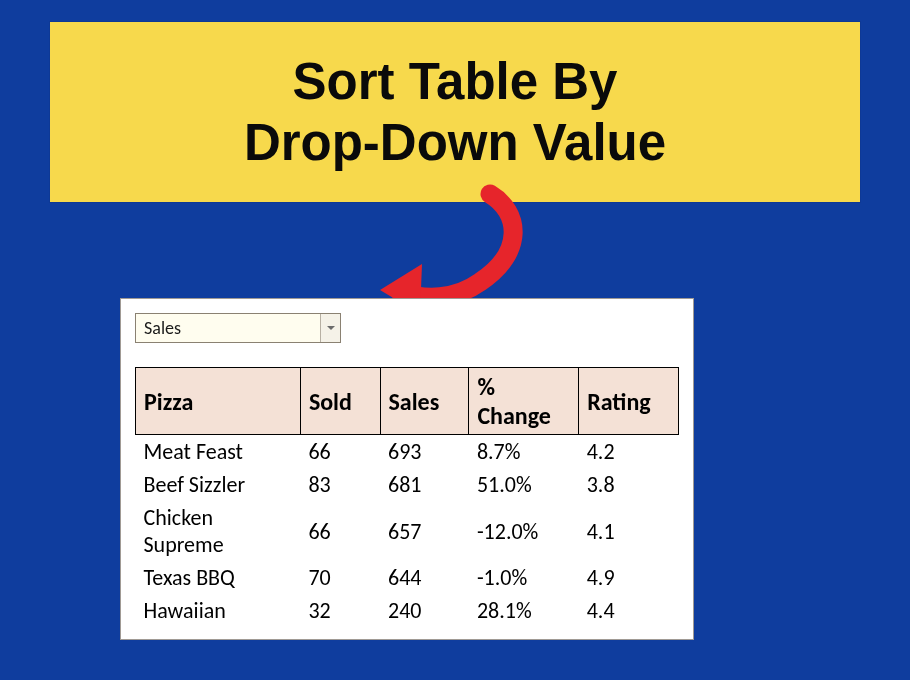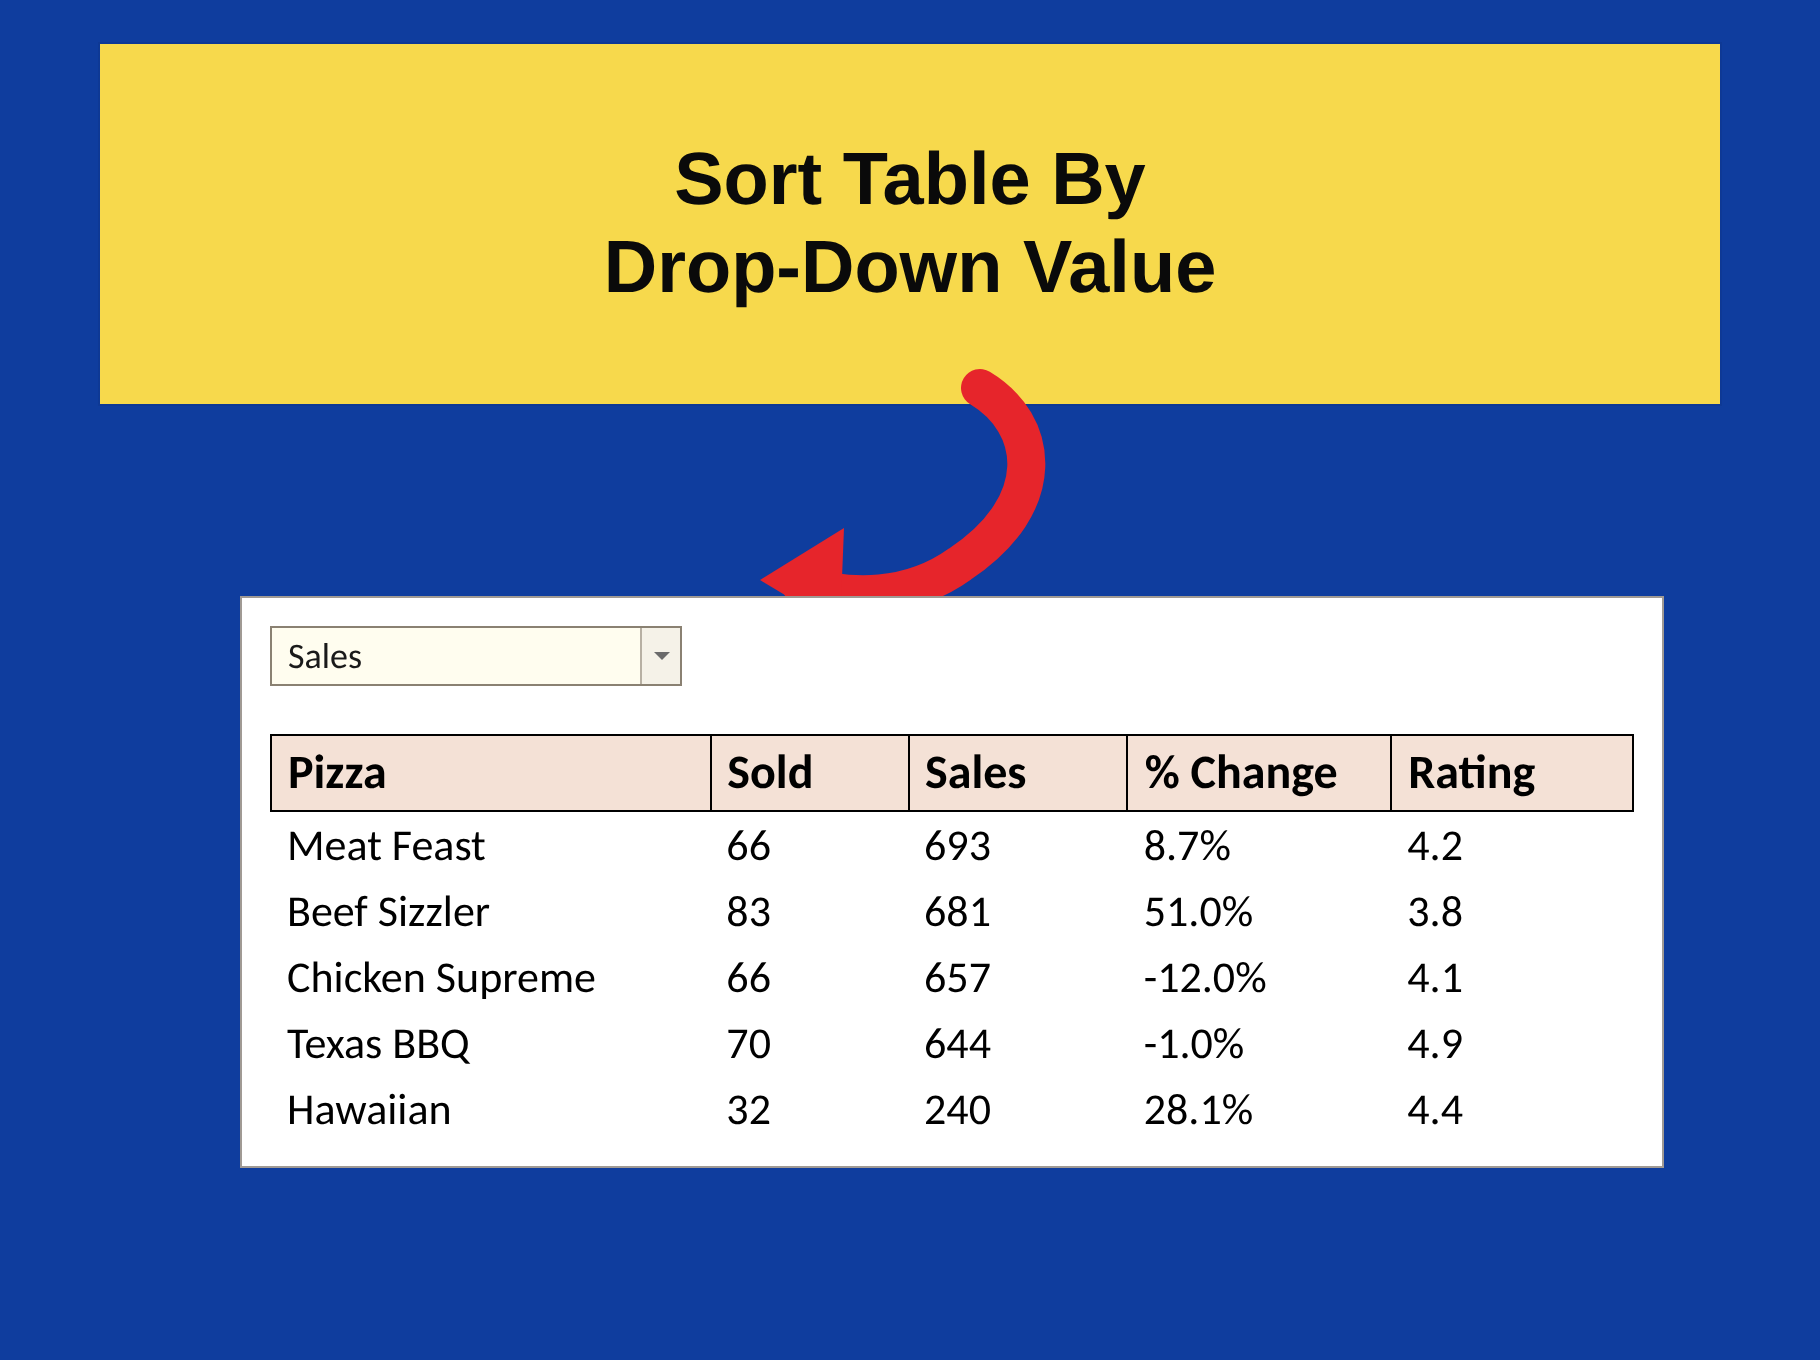--- a/index.html
+++ b/index.html
@@ -17,40 +17,40 @@
     top: 22px;
     width: 810px;
     height: 180px;
     background: #f7d94c;
     display: flex;
     align-items: center;
     justify-content: center;
     box-shadow: 0 0 0 1px rgba(0,0,0,0.05);
   }
   .title-text {
-    font-size: 37px;
+    font-size: 51px;
     font-weight: 900;
     color: #0a0a0a;
     text-align: center;
     line-height: 1.2;
     white-space: pre-line;
   }
   .arrow {
     position: absolute;
     left: 370px;
     top: 182px;
     width: 170px;
     height: 150px;
     pointer-events: none;
   }
   .panel {
     position: absolute;
     left: 120px;
     top: 298px;
-    width: 712px;
+    width: 574px;
     background: #ffffff;
     border: 1px solid #a09a94;
     padding: 14px 14px 12px 14px;
   }
   .dropdown {
     display: inline-flex;
     align-items: stretch;
     border: 1px solid #8a8172;
     background: #fffdef;
     height: 30px;

